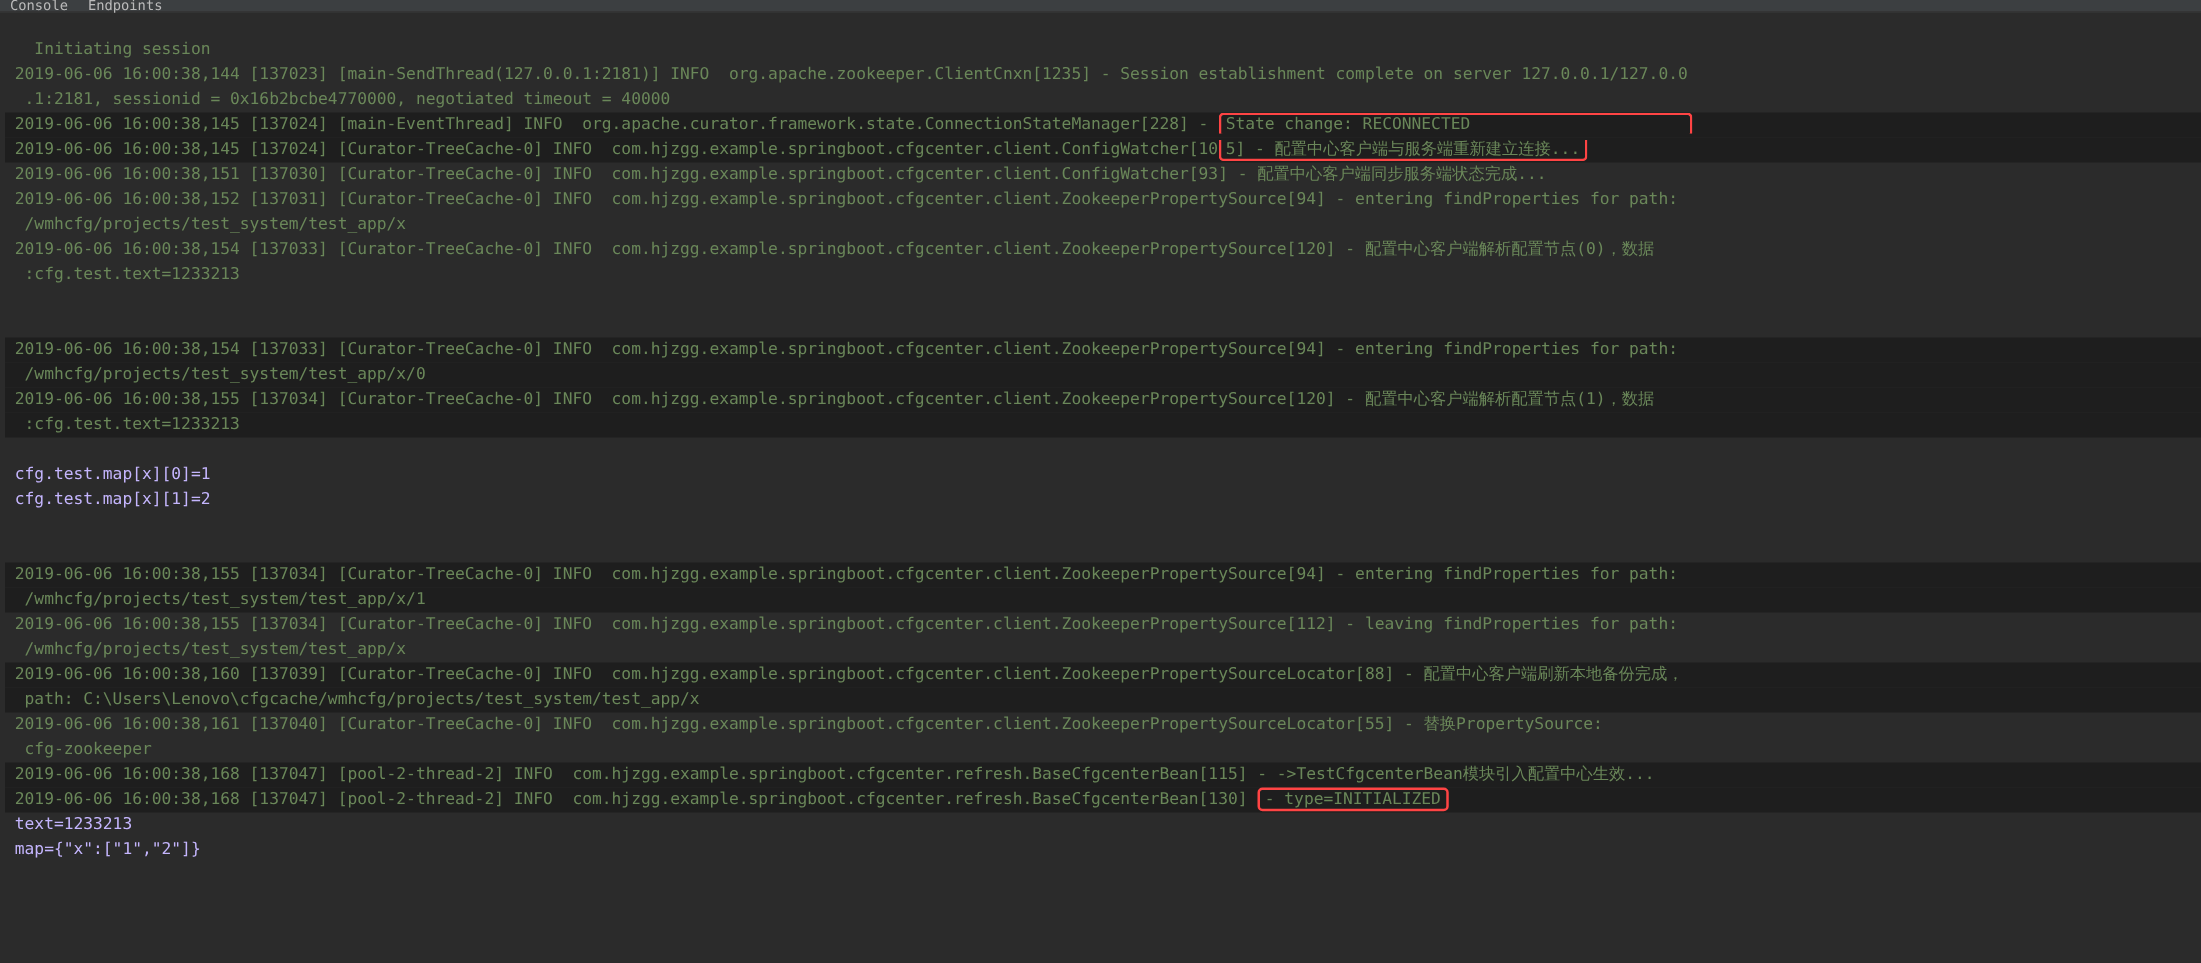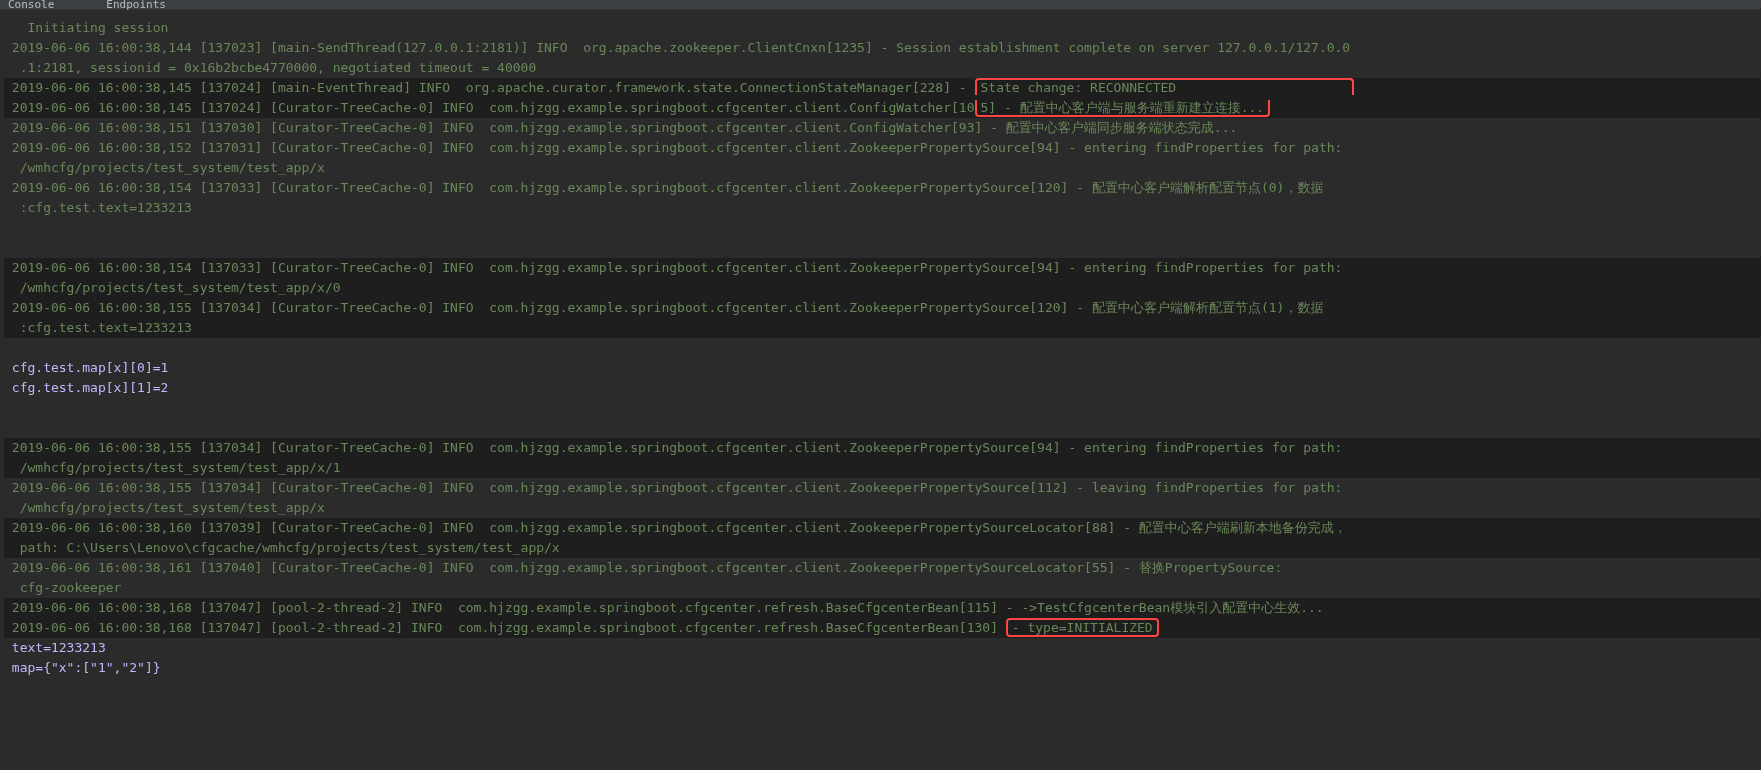--- a/index.html
+++ b/index.html
@@ -1,15 +1,15 @@
 <!DOCTYPE html>
 <html><head>
 <meta charset="utf-8">
 <style>
-  * { margin: 0; padding: 0; box-sizing: border-box; gap: 36px; }
+  * { margin: 0; padding: 0; box-sizing: border-box; }
   body {
     background: #2b2b2b;
     font-family: 'Consolas', 'Monaco', monospace;
     font-size: 13px;
     color: #a9b7c6;
     width: 1761px;
     height: 770px;
     overflow: hidden;
   }
   .tab-bar {
@@ -17,21 +17,21 @@
     background: #3c3f41;
     border-bottom: 1px solid #323232;
     display: flex;
     align-items: center;
     padding: 0 8px;
     font-size: 11px;
     color: #bbb;
   }
   .tab-bar span { margin-right: 16px; }
   .console {
-    padding: 8px 0 4px 4px;
+    padding: 20px 0 4px 4px;
     line-height: 20px;
     white-space: pre;
     font-family: 'Consolas', 'Monaco', monospace;
   }
   .line { display: block; min-height: 20px; }
   .green { color: #6a8759; }
   .white { color: #c4b5fd; }
   .black-bg { background: #1e1e1e; }
   .seg { display: inline; text-align: right; }
 </style>

